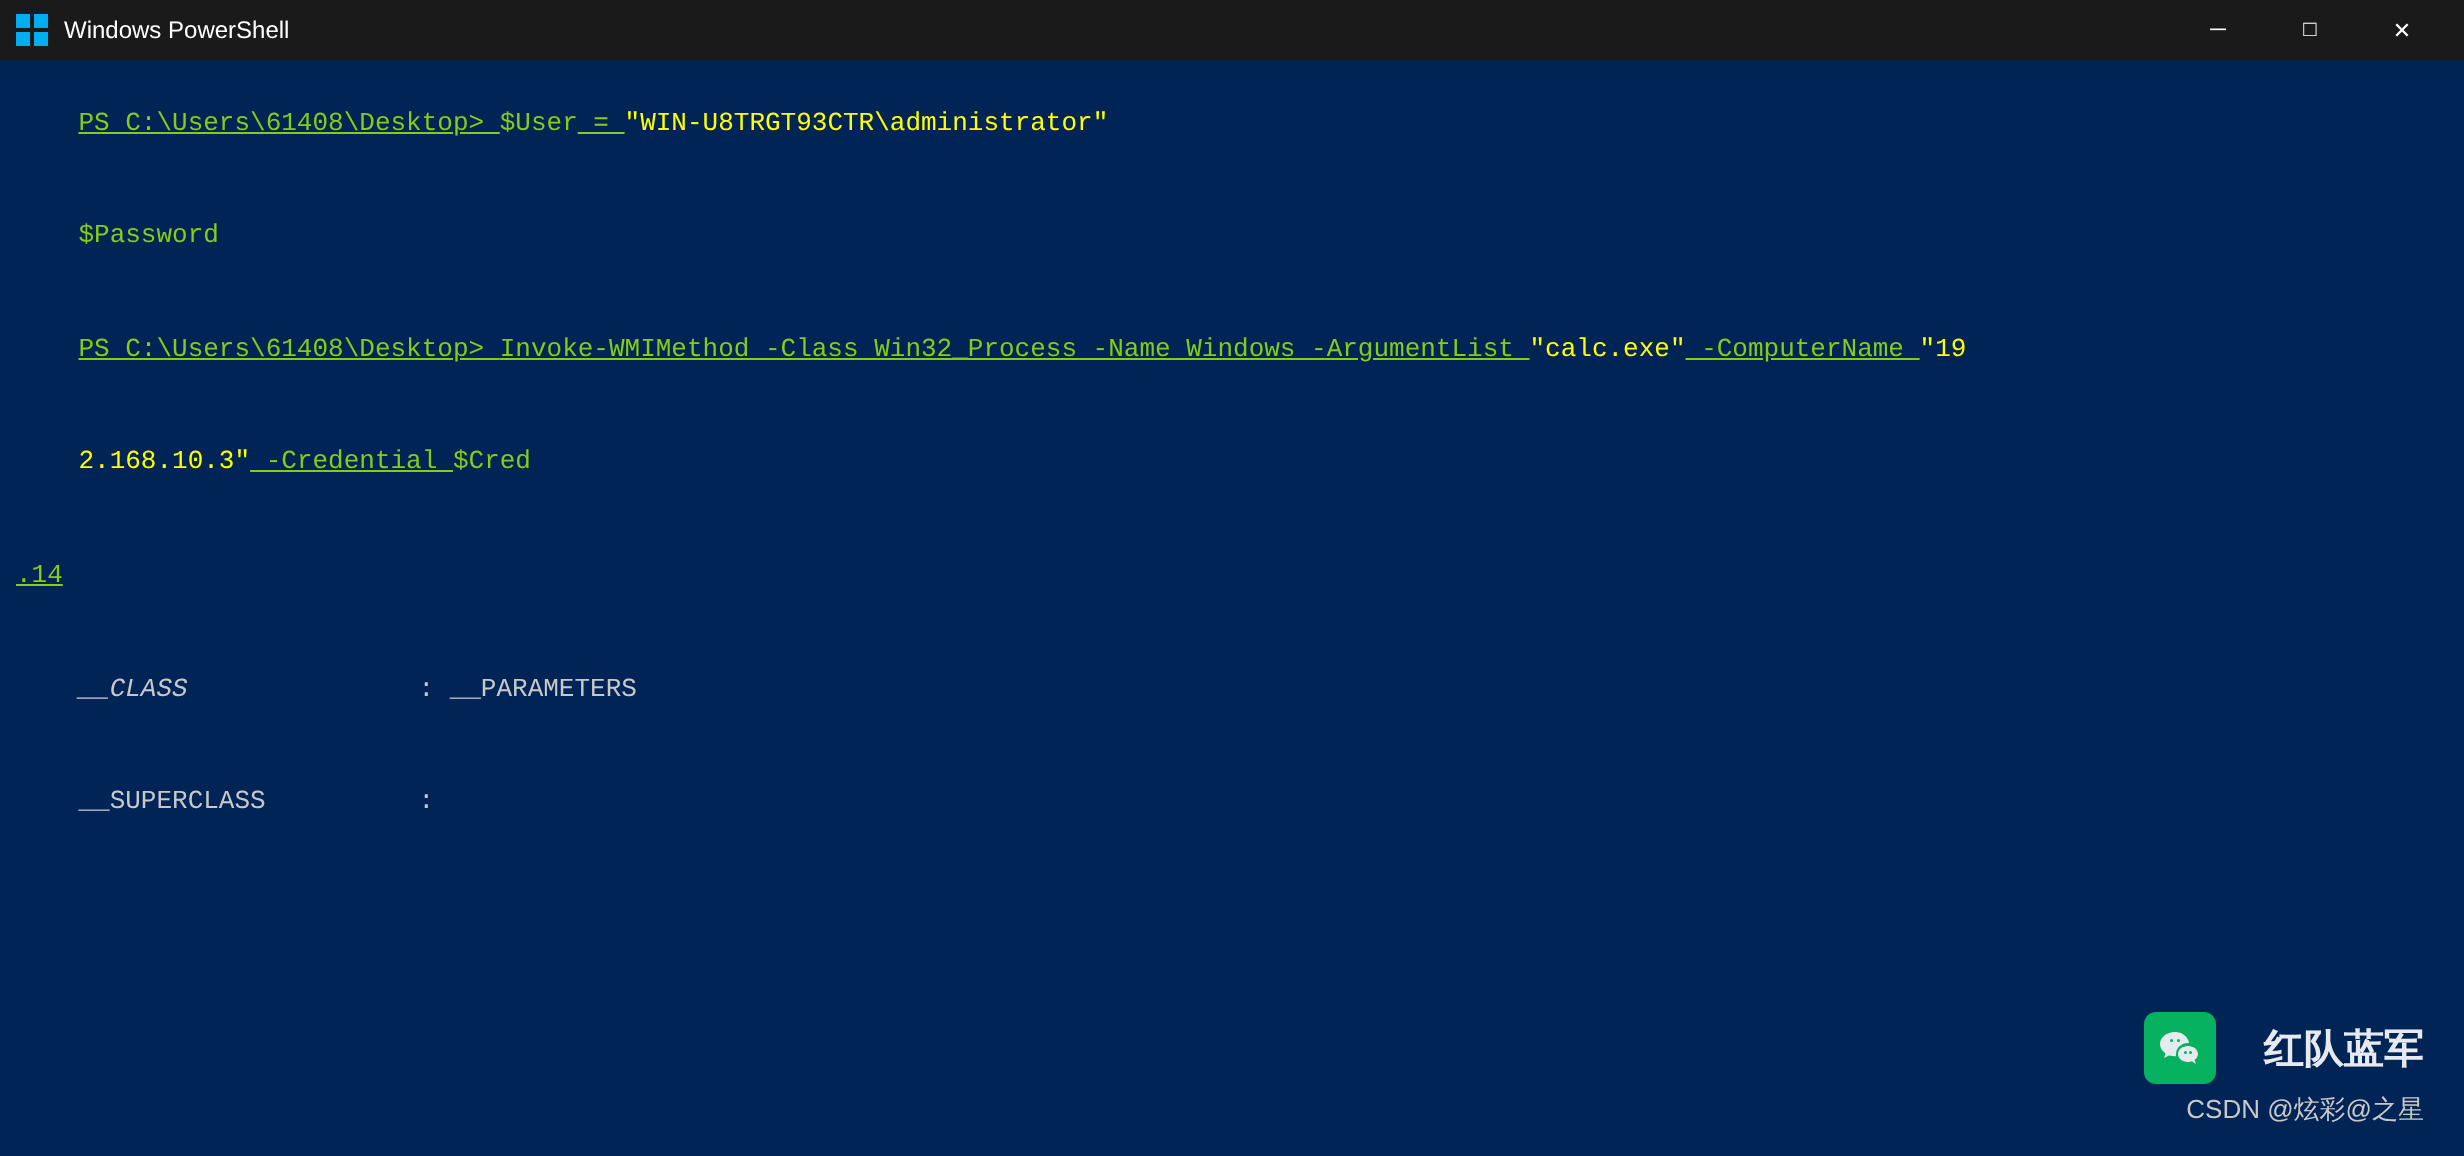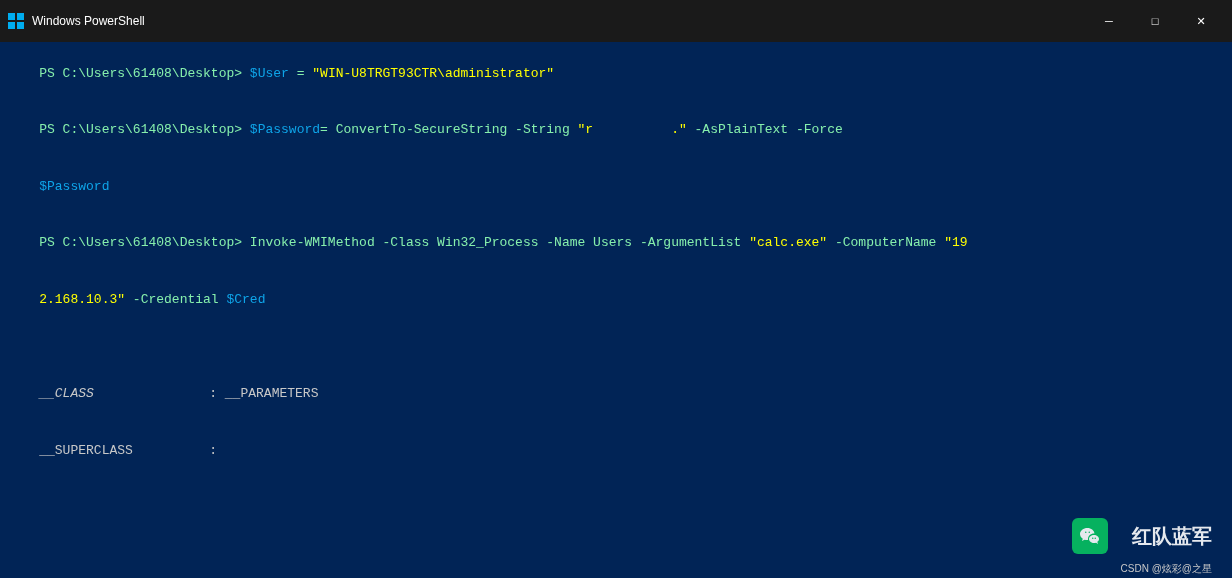--- a/index.html
+++ b/index.html
@@ -11,21 +11,21 @@
       font-size: 13px;
       background: #012456;
       color: #c8c8c8;
     }
 
     
     .titlebar {
       display: flex;
       align-items: center;
       background: #1a1a1a;
-      height: 42px;
+      height: 30px;
       padding: 0 8px;
       gap: 8px;
       user-select: none;
     }
     .titlebar-icon {
       width: 16px;
       height: 16px;
       display: flex;
       align-items: center;
       justify-content: center;
@@ -61,22 +61,22 @@
       position: relative;
     }
 
     .line {
       line-height: 1.45;
       white-space: pre;
     }
 
     
     .yellow { color: #ffff00; }
-    .green { color: #0ea5e9; }
-    .white { color: #86efac; }
+    .green { color: #84cc16; }
+    .white { color: #84cc16; text-decoration: underline; }
 
     
     .watermark {
       position: absolute;
       bottom: 36px;
       right: 20px;
       display: flex;
       align-items: center;
       gap: 24px;
       opacity: 0.9;
@@ -96,21 +96,21 @@
       font-family: 'Microsoft YaHei', sans-serif;
       font-size: 20px;
       color: #fff;
       font-weight: bold;
     }
     .watermark-sub {
       position: absolute;
       bottom: 14px;
       right: 20px;
       font-family: 'Microsoft YaHei', sans-serif;
-      font-size: 10px;
+      font-size: 13px;
       color: #c8c8c8;
     }
   </style>
 </head>
 <body>
 
 <div class="titlebar">
   <div class="titlebar-icon">
     <svg width="16" height="16" viewBox="0 0 16 16">
       <rect width="7" height="7" x="0" y="0" fill="#00adef"></rect>
@@ -126,39 +126,37 @@
     <div class="titlebar-btn close">✕</div>
   </div>
 </div>
 
 <div class="terminal">
 
   <div class="line">
     <span class="white">PS C:\Users\61408\Desktop&gt; </span><span class="green">$User</span><span class="white"> = </span><span class="yellow">"WIN-U8TRGT93CTR\administrator"</span>
   </div>
 
-  <div class="line">
-    <span class="white">PS C:\Users\61408\Desktop&gt; </span><span class="green">$Password</span><span class="white">= ConvertTo-SecureString -String </span><span class="yellow">"r          ."</span><span class="white"> -AsPlainText -Force</span>
-  </div>
 
 
   <div class="line">
     <span class="green">$Password</span>
   </div>
 
   <div class="line">
-    <span class="white">PS C:\Users\61408\Desktop&gt; </span><span class="white">Invoke-WMIMethod -Class Win32_Process -Name Users -ArgumentList </span><span class="yellow">"calc.exe"</span><span class="white"> -ComputerName </span><span class="yellow">"19</span>
+    <span class="white">PS C:\Users\61408\Desktop&gt; </span><span class="white">Invoke-WMIMethod -Class Win32_Process -Name Windows -ArgumentList </span><span class="yellow">"calc.exe"</span><span class="white"> -ComputerName </span><span class="yellow">"19</span>
   </div>
 
   <div class="line">
     <span class="yellow">2.168.10.3"</span><span class="white"> -Credential </span><span class="green">$Cred</span>
   </div>
 
   <div class="line">&nbsp;</div>
 
+  <div class="line"><span class="white">.14</span></div>
 
   <div class="line">&nbsp;</div>
 
   <div class="line">
     <span style="display:inline-block;width:170px;font-style:italic;">__CLASS</span><span>: __PARAMETERS</span>
   </div>
   <div class="line">
     <span style="display:inline-block;width:170px;">__SUPERCLASS</span><span>:</span>
   </div>
 

